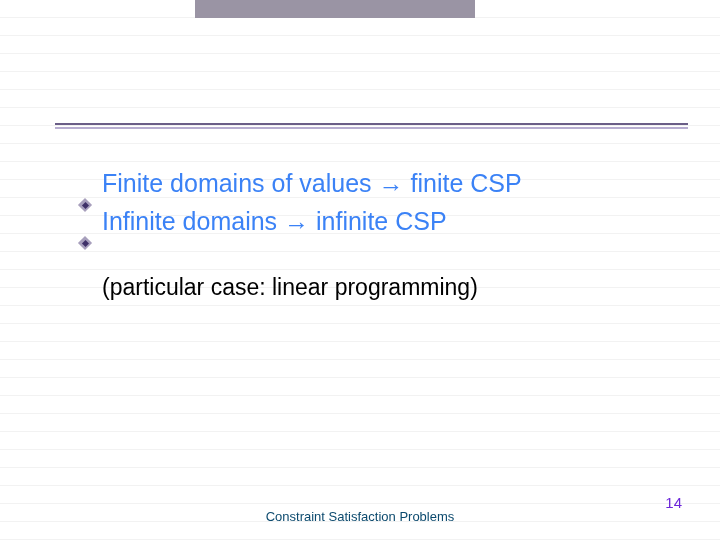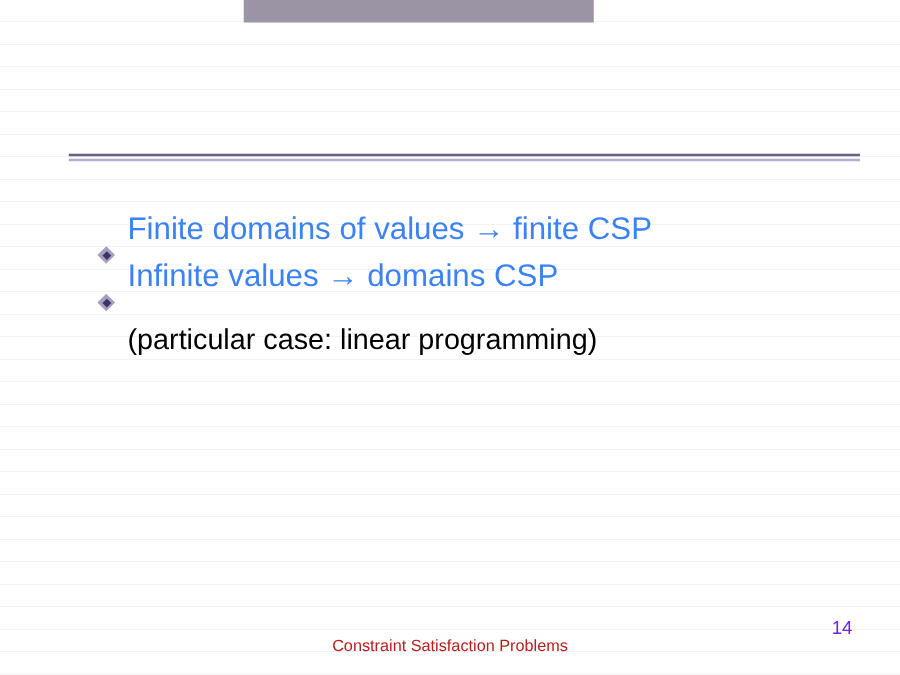--- a/index.html
+++ b/index.html
@@ -105,31 +105,31 @@
     transform: rotate(45deg);
     left: 2.5px;
     top: 8.5px;
   }
   .bullet .text {
     flex: 1;
   }
   .sub {
     font-size: 23px;
     color: #000;
-    margin-top: 18px;
+    margin-top: 34px;
     margin-left: 22px;
   }
   .footer-center {
     position: absolute;
     bottom: 16px;
     left: 0;
     right: 0;
     text-align: center;
     font-size: 13px;
-    color: #b91c1c;
+    color: #0c4a6e;
   }
   .footer-num {
     position: absolute;
     bottom: 29px;
     right: 38px;
     font-size: 15px;
     color: #6d28d9;
   }
   
   .footer-rule {
@@ -164,21 +164,21 @@
         <span>Finite domains of values </span><span>→</span><span> finite CSP</span>
       </div>
     </div>
 
     <div class="bullet">
       <div class="glyph">
         <div class="diamond-outer"></div>
         <div class="diamond-inner"></div>
       </div>
       <div class="text">
-        <span>Infinite values </span><span>→</span><span> domains CSP</span>
+        <span>Infinite domains </span><span>→</span><span> infinite CSP</span>
       </div>
     </div>
 
     <div class="sub">(particular case: linear programming)</div>
 
   </div>
 
   <div class="footer-rule"></div>
 
   <div class="footer-center">Constraint Satisfaction Problems</div>

